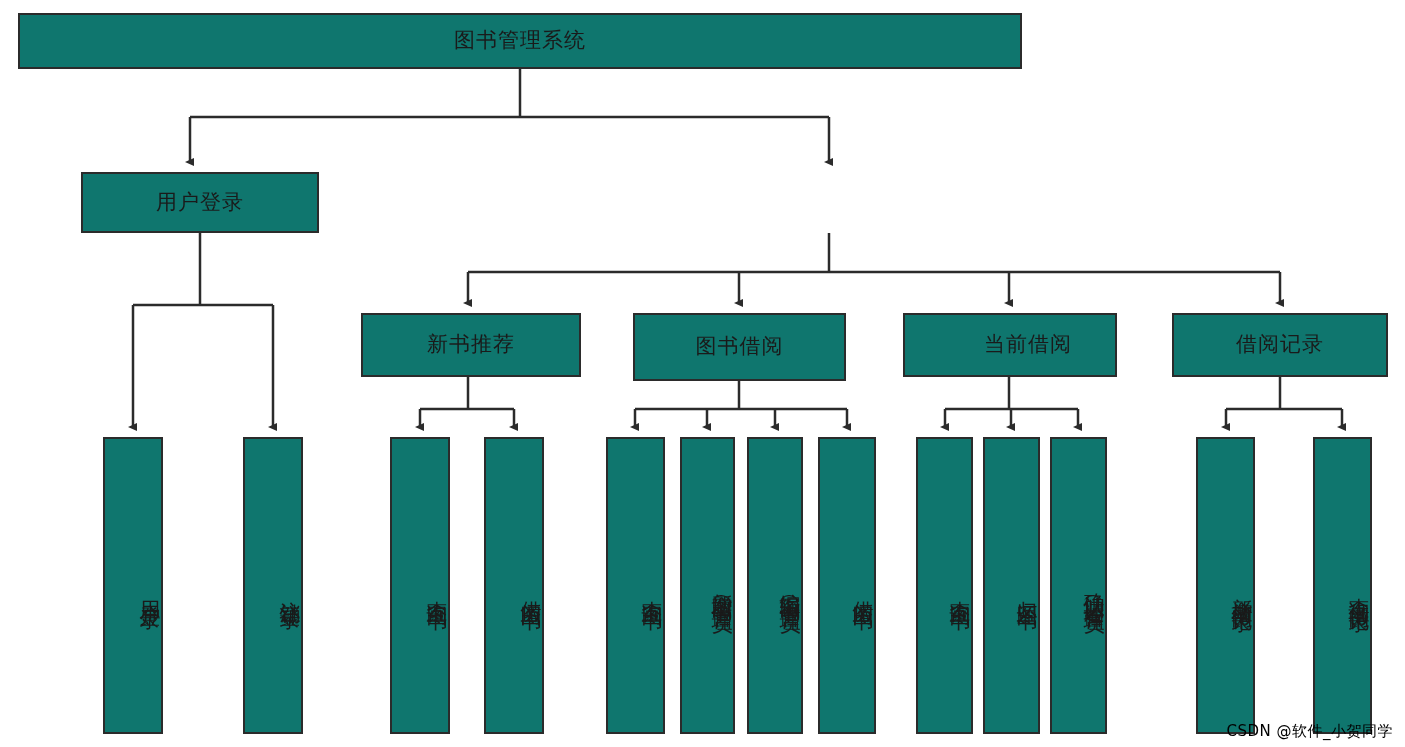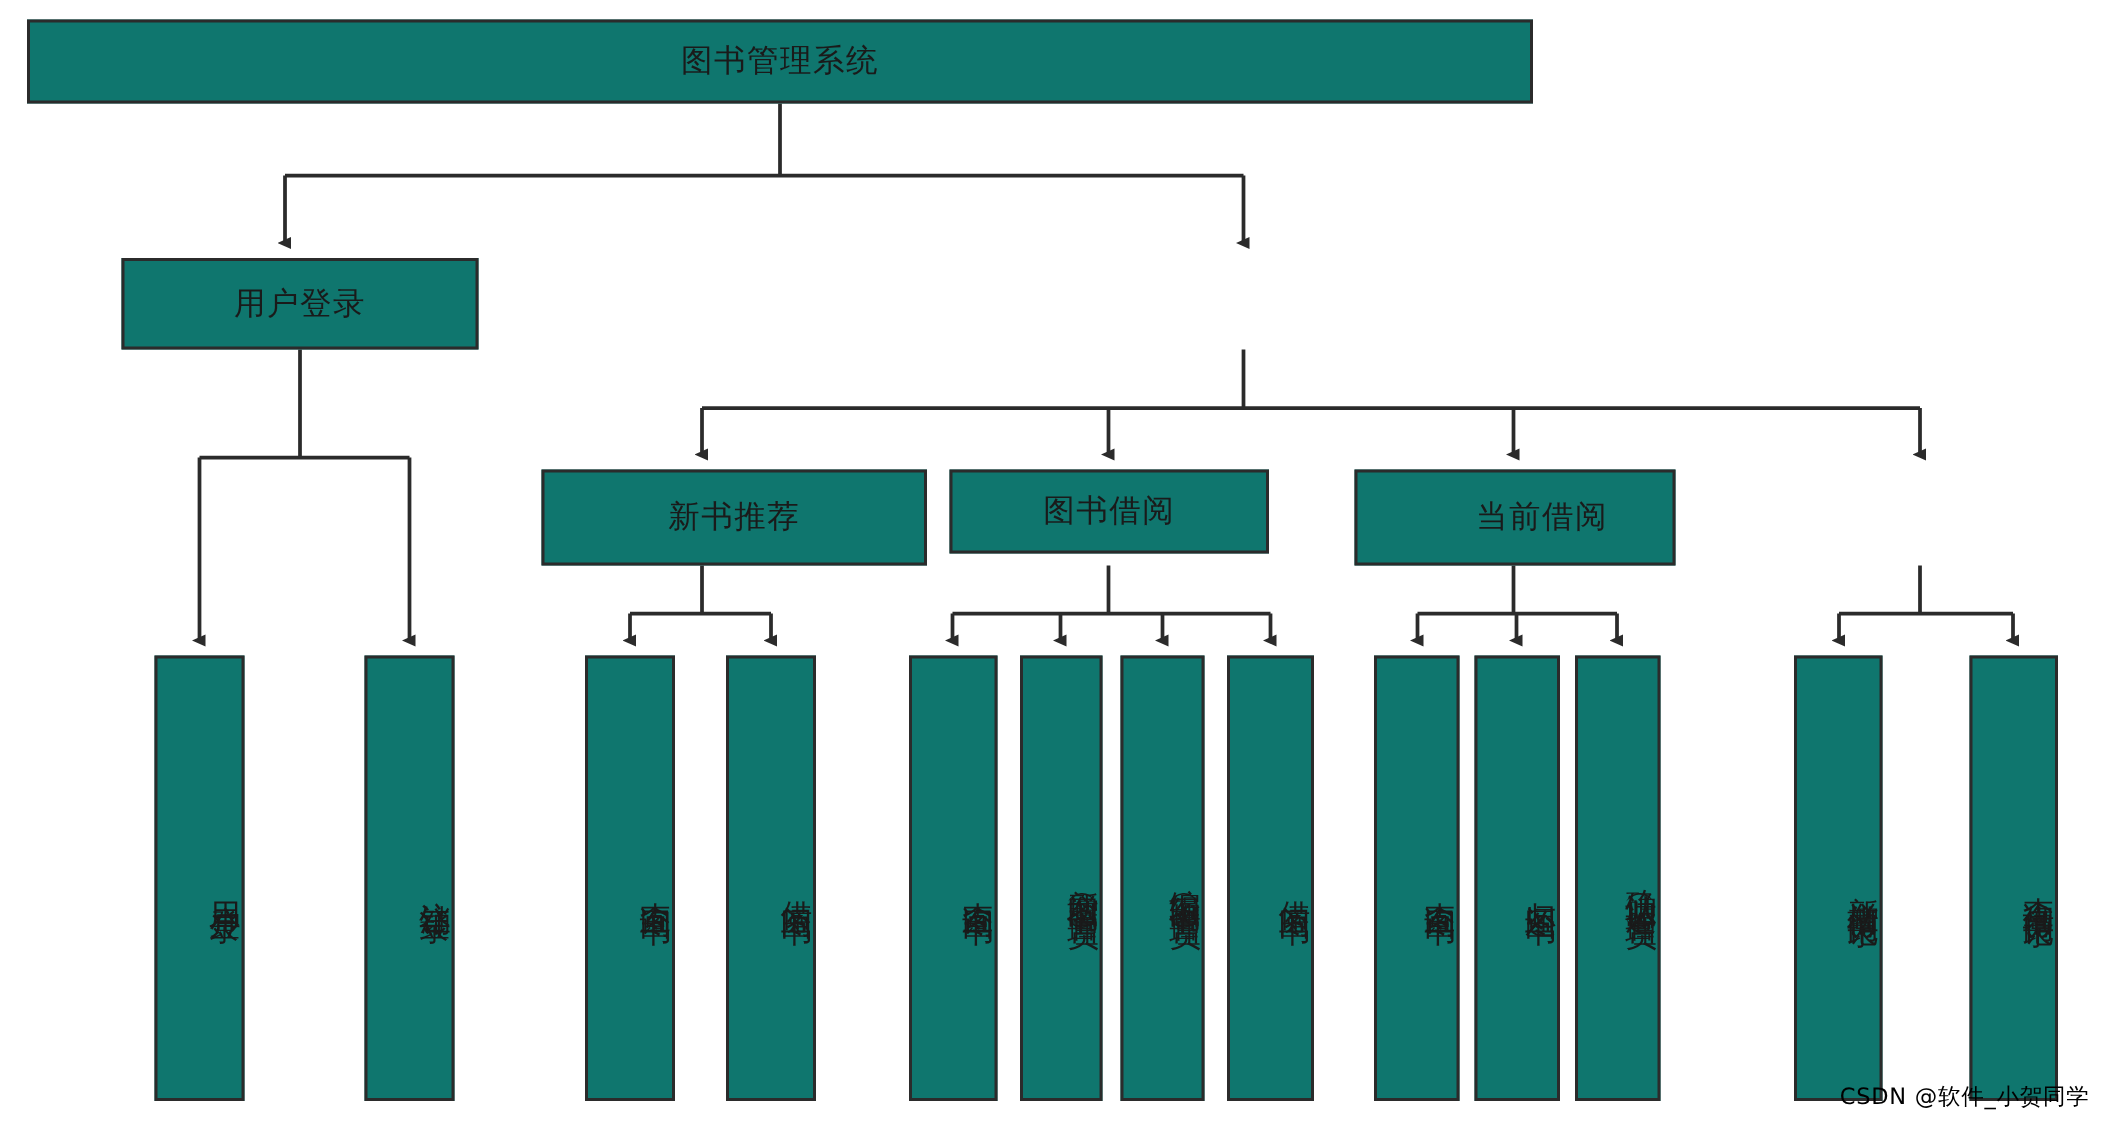--- a/index.html
+++ b/index.html
@@ -133,32 +133,35 @@
 
   <div class="node root horizontal" style="left:18px; top:13px; width:1004px; height:56px;">
     <span class="node-label">图书管理系统</span>
   </div>
 
   <div class="node horizontal" style="left:81px; top:172px; width:238px; height:61px;">
     <span class="node-label">用户登录</span>
   </div>
 
 
-  <div class="node horizontal" style="left:361px; top:313px; width:257px; height:64px;">
+  <div class="node horizontal" style="left:361px; top:313px; width:220px; height:64px;">
     <span class="node-label">新书推荐</span>
   </div>
 
-  <div class="node horizontal" style="left:633px; top:313px; width:213px; height:56px;text-align:center;">
+  <div class="node horizontal" style="left:633px; top:313px; width:213px; height:68px;text-align:center;">
     <span class="node-label">图书借阅</span>
   </div>
 
   <div class="node horizontal" style="left:903px; top:313px; width:214px; height:64px;padding-left:36px;">
     <span class="node-label">当前借阅</span>
   </div>
 
+  <div class="node horizontal" style="left:1172px; top:313px; width:216px; height:64px;">
+    <span class="node-label">借阅记录</span>
+  </div>
 
   <div class="node vertical" style="left:103px; top:437px; width:60px; height:297px;">
     <span class="node-label">用户登录</span>
   </div>
 
   <div class="node vertical" style="left:243px; top:437px; width:60px; height:297px;">
     <span class="node-label">注销登录</span>
   </div>
 
   <div class="node vertical" style="left:390px; top:437px; width:60px; height:297px;">

